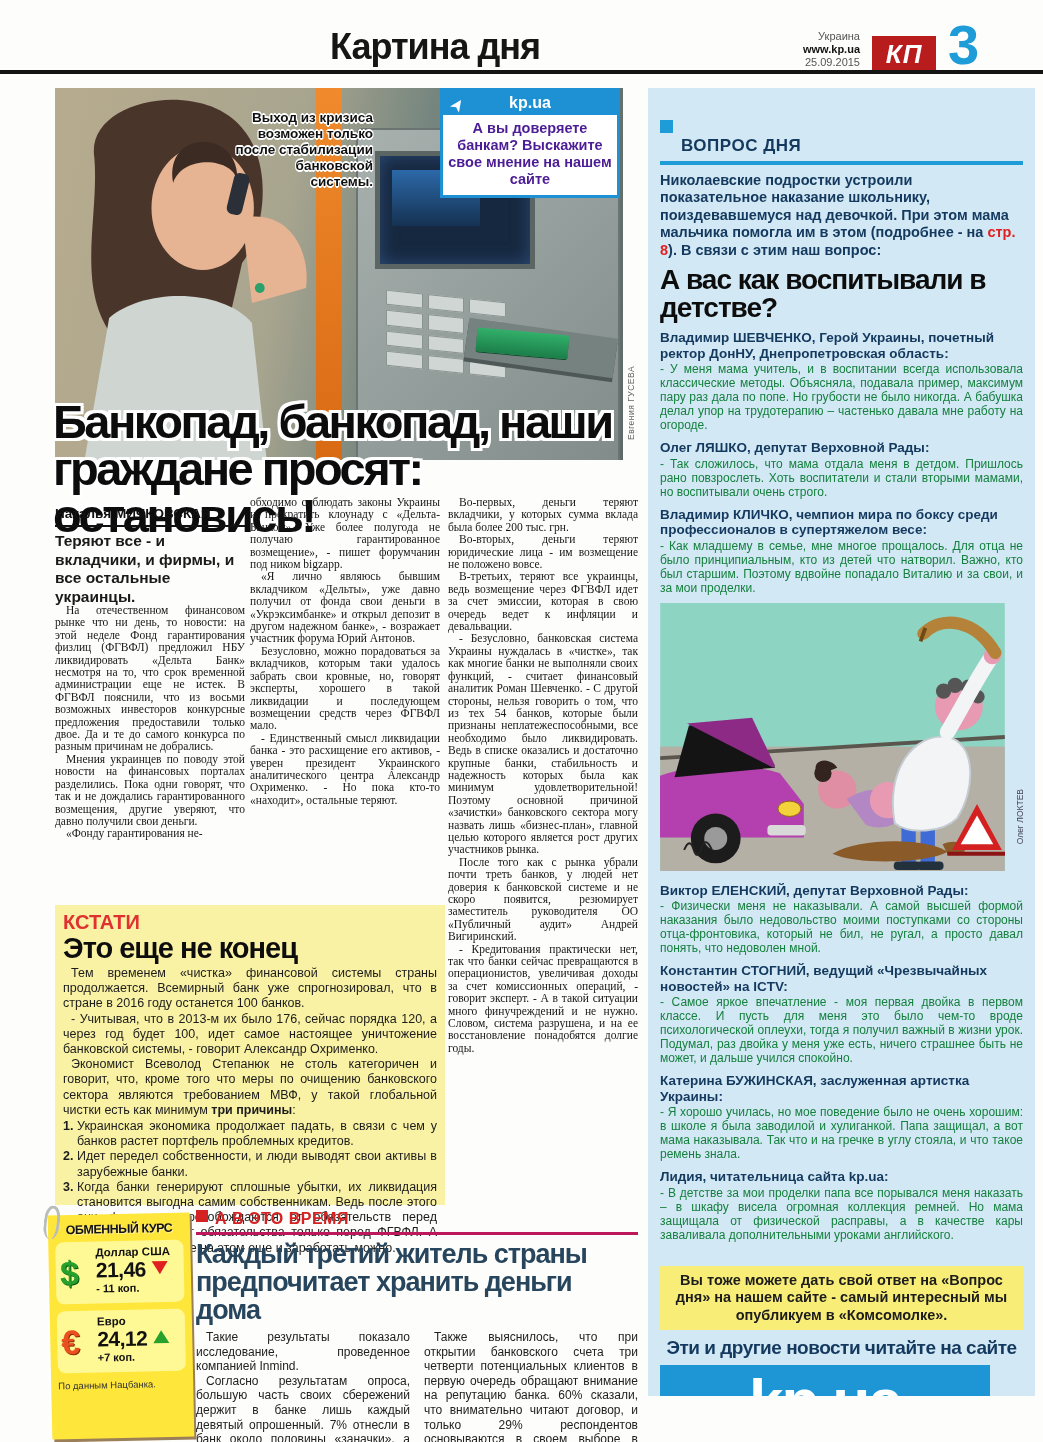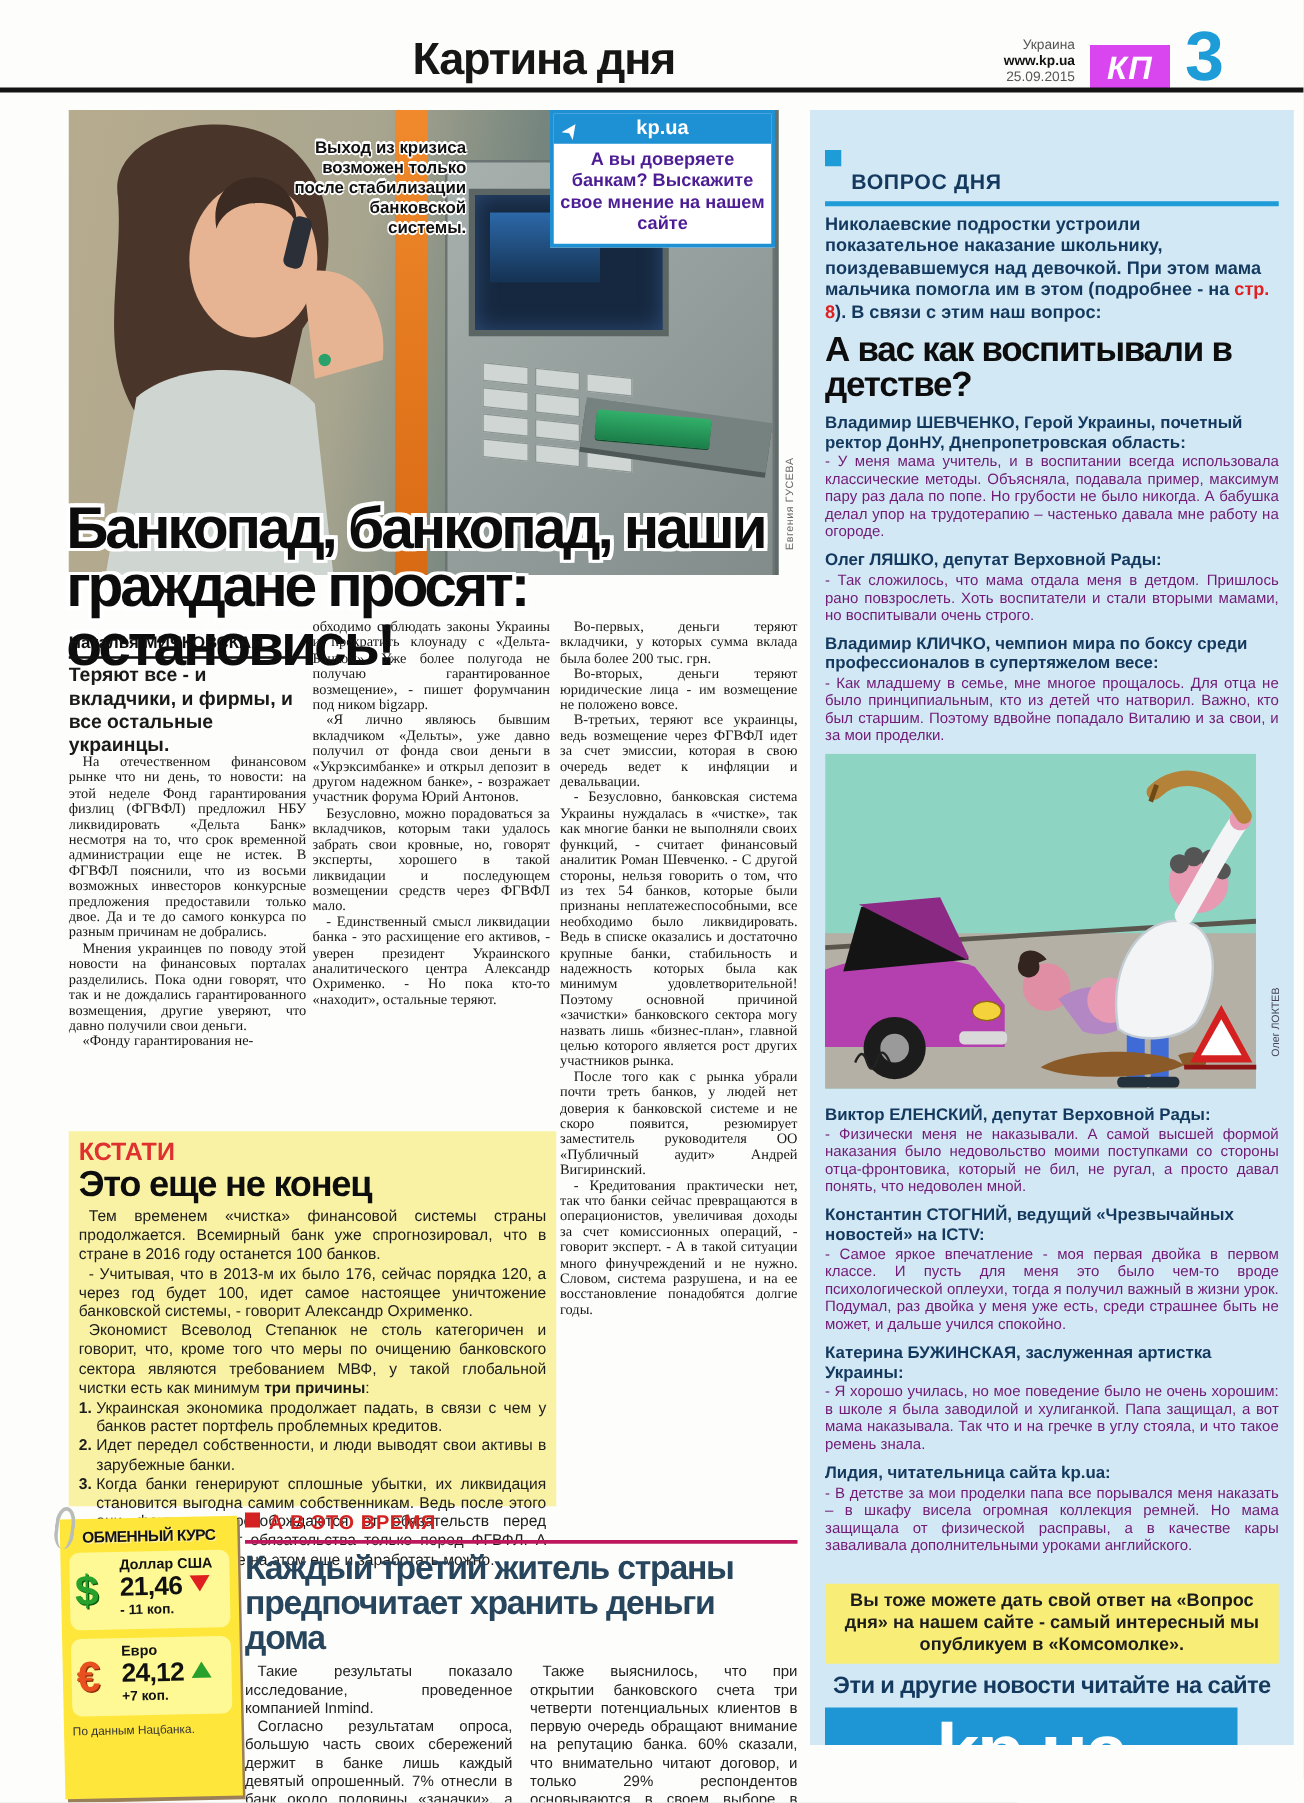--- a/index.html
+++ b/index.html
@@ -6,21 +6,21 @@
   html,body { background:#e8e8e8; }
   .page {
     position:relative; width:1043px; height:1442px; margin:0 auto;
     background:#fdfdfb; overflow:hidden;
     font-family:"Liberation Sans", sans-serif; color:#111;
   }
   
   .page-title { position:absolute; left:330px; top:26px; font-size:36px; font-weight:bold; letter-spacing:-1px; color:#161616;}
   .hdr-meta { position:absolute; left:700px; top:30px; width:160px; text-align:right; font-size:11px; line-height:13px; color:#555;}
   .hdr-meta .site { font-weight:bold; color:#111; }
-  .kp-logo { position:absolute; left:872px; top:36px; width:64px; height:36px; background:#d946ef; color:#fff; font-weight:bold; font-style:italic; font-size:26px; text-align:center; line-height:36px; letter-spacing:1px; }
+  .kp-logo { position:absolute; left:872px; top:36px; width:64px; height:36px; background:#b91c1c; color:#fff; font-weight:bold; font-style:italic; font-size:26px; text-align:center; line-height:36px; letter-spacing:1px; }
   .page-num { position:absolute; left:948px; top:12px; font-size:56px; font-weight:bold; color:#1e9cd8; }
   .hdr-rule { position:absolute; left:0; top:70px; width:1043px; height:4px; background:#141414; }
 
   
   .photo { position:absolute; left:55px; top:88px; width:568px; height:372px; overflow:hidden; background:linear-gradient(100deg,#b7ab8e 0%, #a8a58f 40%, #76867f 60%, #5d6a68 100%); }
   .photo-caption { position:absolute; right:250px; top:22px; width:140px; text-align:right; font-size:13.5px; font-weight:bold; line-height:16px; color:#101010;
     text-shadow:-1px -1px 0 #fff,1px -1px 0 #fff,-1px 1px 0 #fff,1px 1px 0 #fff,0 2px 0 #fff,0 -2px 0 #fff; }
   .teaser { position:absolute; right:3px; top:0; width:180px; border:3px solid #1e90d4; background:#fff; }
   .teaser-head { background:#1e90d4; color:#fff; text-align:center; font-weight:bold; font-size:16px; line-height:24px; position:relative; }
   .teaser-head .cursor { position:absolute; left:8px; top:2px; color:#fff; font-size:15px; transform:rotate(-55deg); display:inline-block; }
@@ -81,21 +81,21 @@
   .panel { position:absolute; left:648px; top:88px; width:387px; height:1308px; background:#d2e8f5; padding:8px 12px 6px; overflow:hidden; }
   .q-kickrow { display:flex; align-items:center; gap:8px; }
   .blue-sq { width:13px; height:13px; background:#1e9cd8; flex:none; }
   .q-kicker { font-size:17px; font-weight:bold; color:#14395e; letter-spacing:.5px;margin-top:40px;}
   .q-rule { height:3.5px; background:#1e9cd8; margin:5px 0 7px; }
   .q-intro { font-size:14.5px; font-weight:bold; line-height:17.5px; color:#14395e; }
   .q-intro .pg { color:#e02020; }
   .q-question { font-size:28px; line-height:28px; font-weight:bold; letter-spacing:-1px; color:#0d0d0d; margin:7px 0 4px; }
   .answer { margin-top:8px; }
   .answer .aname { font-size:13.5px; font-weight:bold; line-height:15.5px; color:#14395e; }
-  .answer .atext { font-size:12px; line-height:14px; color:#701a75; text-align:justify; margin-top:1px; }
+  .answer .atext { font-size:12px; line-height:14px; color:#15803d; text-align:justify; margin-top:1px; }
   .cartoon-wrap { position:relative; margin:8px 0 2px; }
   .cartoon-credit { position:absolute; right:-2px; bottom:30px; writing-mode:vertical-rl; transform:rotate(180deg); font-size:8.5px; color:#445; }
   .q-promo { margin-top:24px; background:#f8ee77; padding:6px 8px; font-size:14.5px; font-weight:bold; line-height:17.5px; text-align:center; color:#1c1c1c; }
   .q-siteline { margin-top:7px; text-align:center; font-size:19px; font-weight:bold; letter-spacing:-0.5px; color:#14395e; }
   .kp-block { margin-top:6px; width:330px; height:78px; background:#1e96d6; color:#fff; text-align:center; font-weight:bold; font-size:62px; line-height:72px; letter-spacing:-2px; }
   .q-stats { margin-top:6px; width:330px; text-align:center; font-size:18.5px; font-weight:bold; line-height:21px; letter-spacing:-0.5px; color:#101010; }
 
   
   .atm-zone { position:absolute; right:0; top:0; width:54%; height:100%; }
   .orange-stripe { position:absolute; left:0; top:0; width:26px; height:100%; background:linear-gradient(#f08a2c,#d96a14); }
@@ -326,21 +326,21 @@
       </svg>
       <div class="cartoon-credit">Олег ЛОКТЕВ</div>
     </div>
 
     <div class="answer">
       <div class="aname">Виктор ЕЛЕНСКИЙ, депутат Верховной Рады:</div>
       <div class="atext">- Физически меня не наказывали. А самой высшей формой наказания было недовольство моими поступками со стороны отца-фронтовика, который не бил, не ругал, а просто давал понять, что недоволен мной.</div>
     </div>
     <div class="answer">
       <div class="aname">Константин СТОГНИЙ, ведущий «Чрезвычайных новостей» на ICTV:</div>
-      <div class="atext">- Самое яркое впечатление - моя первая двойка в первом классе. И пусть для меня это было чем-то вроде психологической оплеухи, тогда я получил важный в жизни урок. Подумал, раз двойка у меня уже есть, среди страшнее быть не может, и дальше учился спокойно.</div>
+      <div class="atext">- Самое яркое впечатление - моя первая двойка в первом классе. И пусть для меня это было чем-то вроде психологической оплеухи, тогда я получил важный в жизни урок. Подумал, раз двойка у меня уже есть, ничего страшнее быть не может, и дальше учился спокойно.</div>
     </div>
     <div class="answer">
       <div class="aname">Катерина БУЖИНСКАЯ, заслуженная артистка Украины:</div>
       <div class="atext">- Я хорошо училась, но мое поведение было не очень хорошим: в школе я была заводилой и хулиганкой. Папа защищал, а вот мама наказывала. Так что и на гречке в углу стояла, и что такое ремень знала.</div>
     </div>
     <div class="answer">
       <div class="aname">Лидия, читательница сайта kp.ua:</div>
       <div class="atext">- В детстве за мои проделки папа все порывался меня наказать – в шкафу висела огромная коллекция ремней. Но мама защищала от физической расправы, а в качестве кары заваливала дополнительными уроками английского.</div>
     </div>
 

